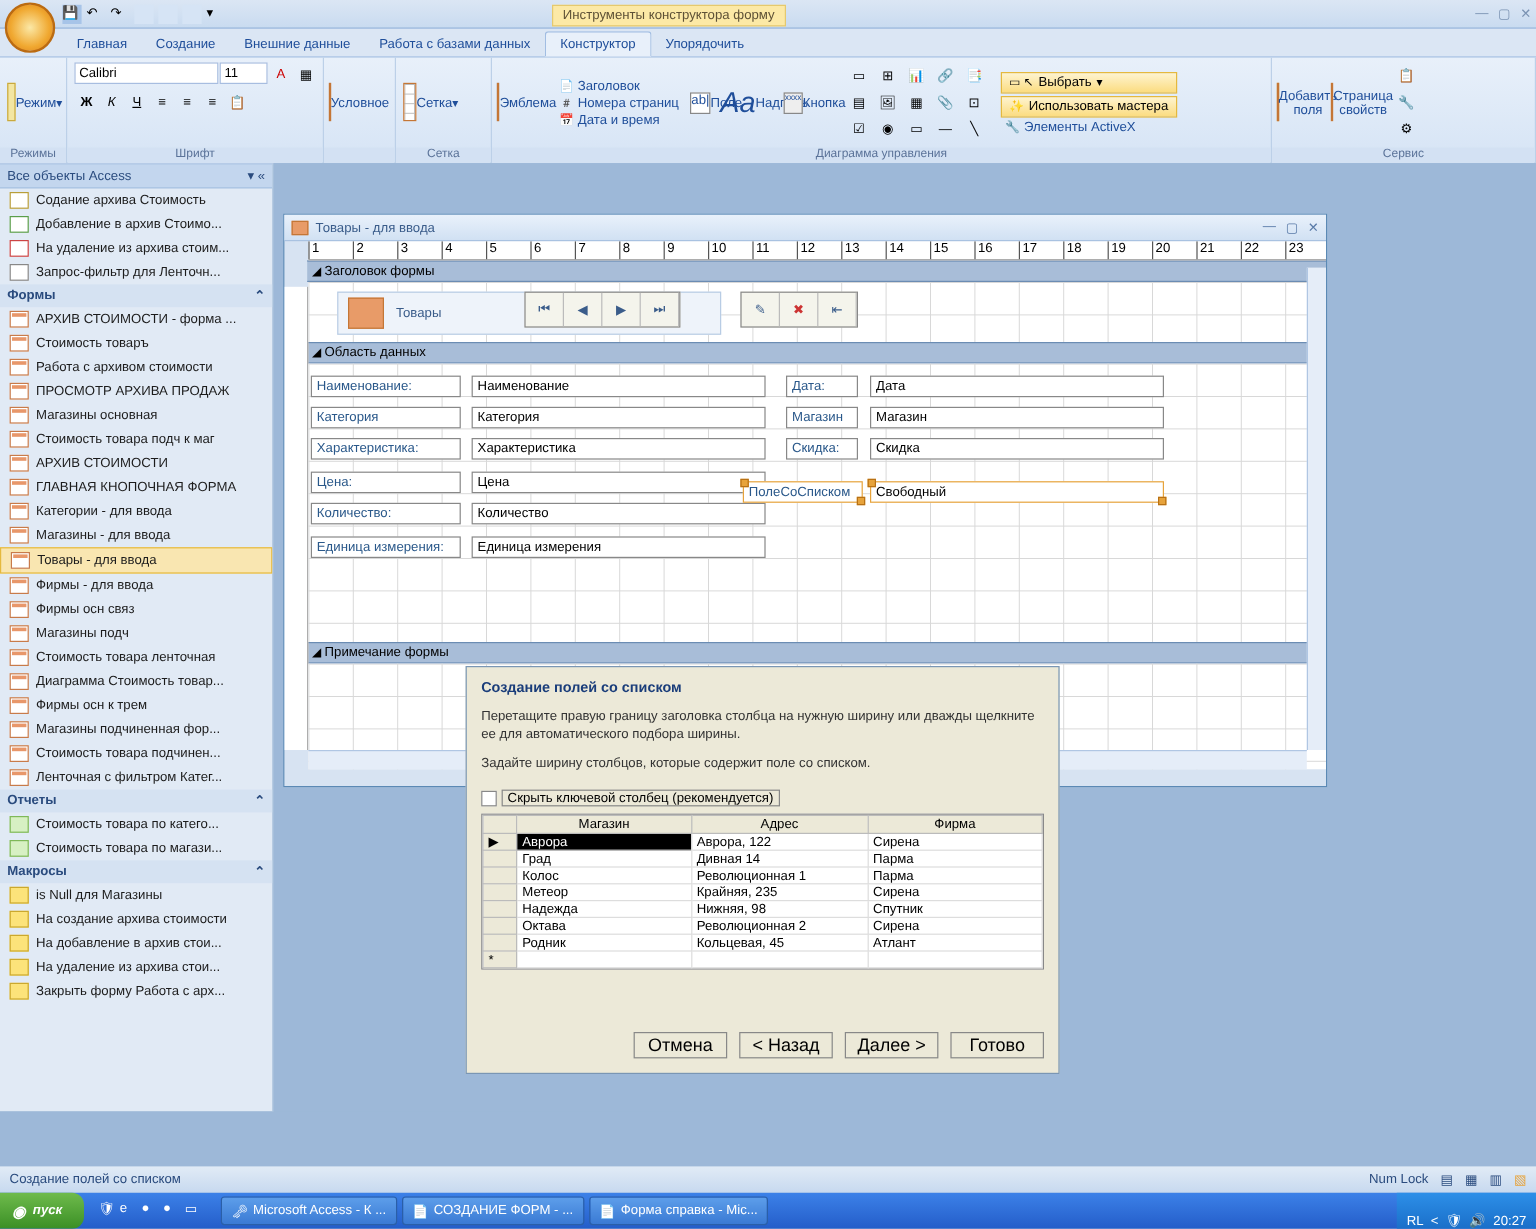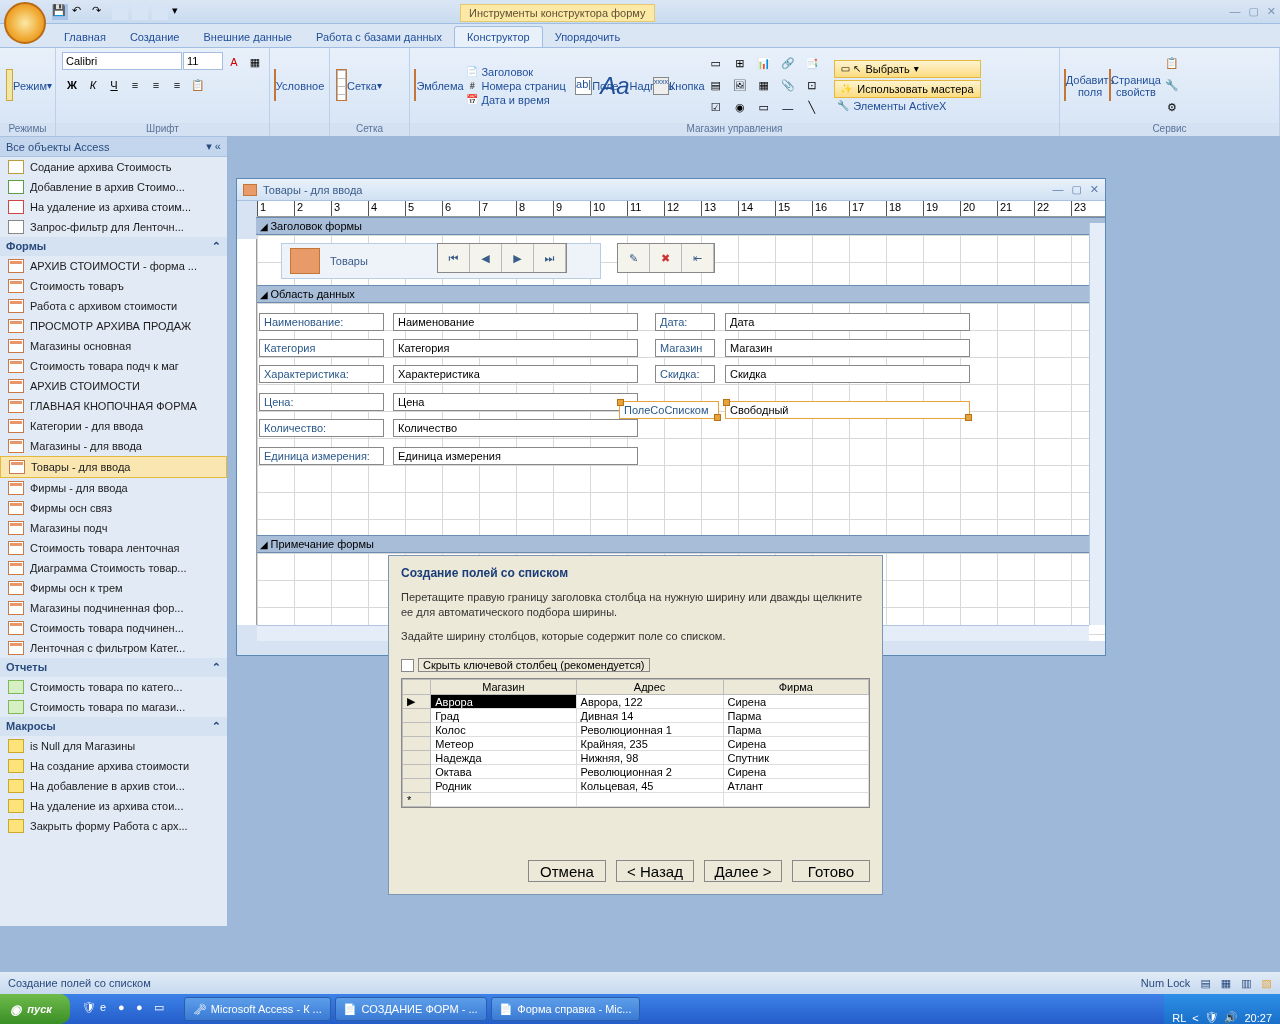--- a/index.html
+++ b/index.html
@@ -217,21 +217,21 @@
           <div class="mini">▭</div>
           <div class="mini">—</div>
           <div class="mini">╲</div>
       </div>
       <div style="display:flex;flex-direction:column;margin-left:4px">
         <div class="yellow-btn">▭ ↖ <span>Выбрать</span> ▾</div>
         <div class="yellow-btn">✨ <span>Использовать мастера</span></div>
         <div class="smallbtn">🔧 <span>Элементы ActiveX</span></div>
       </div>
     </div>
-    <div class="rgroup-label">Магазин управления</div>
+    <div class="rgroup-label">Диаграмма управления</div>
   </div>
   <div class="rgroup" style="flex:1">
     <div class="rgroup-body">
       <div class="bigbtn">
           <div class="ico" style="background:#e8c978"></div>
           <span>Добавить
 поля</span>
         </div>
       <div class="bigbtn">
           <div class="ico" style="background:#fff"></div>

